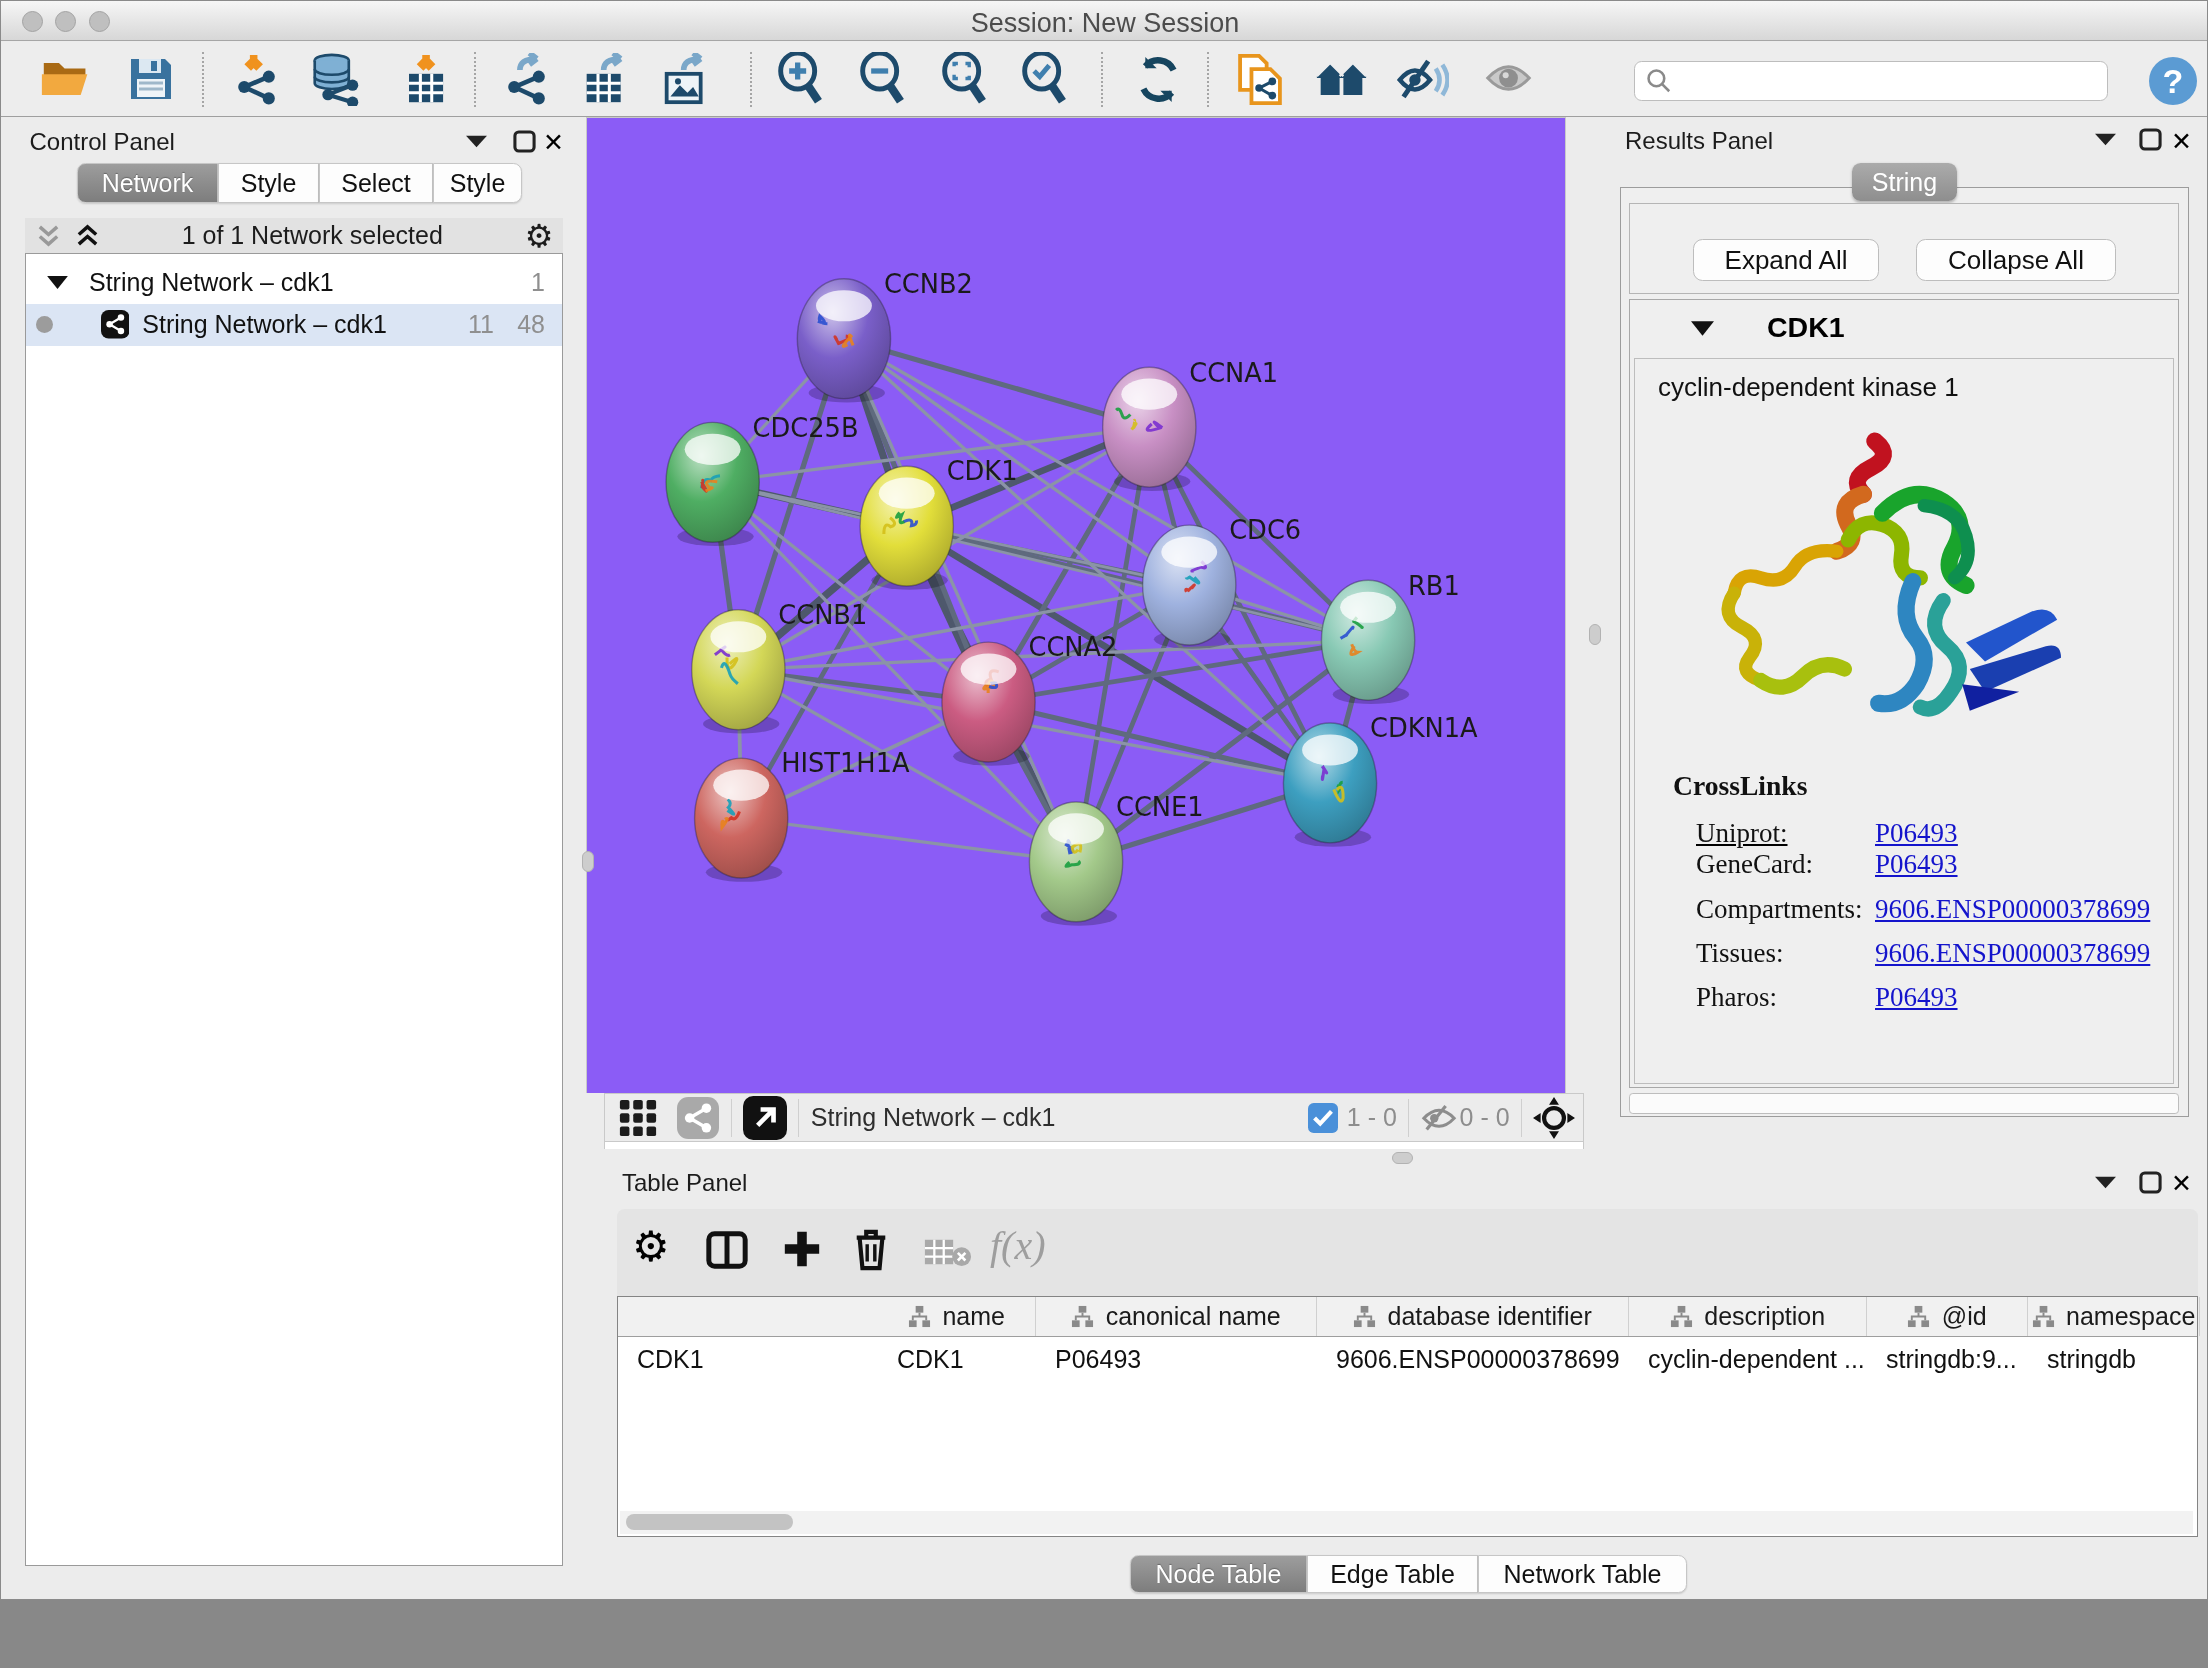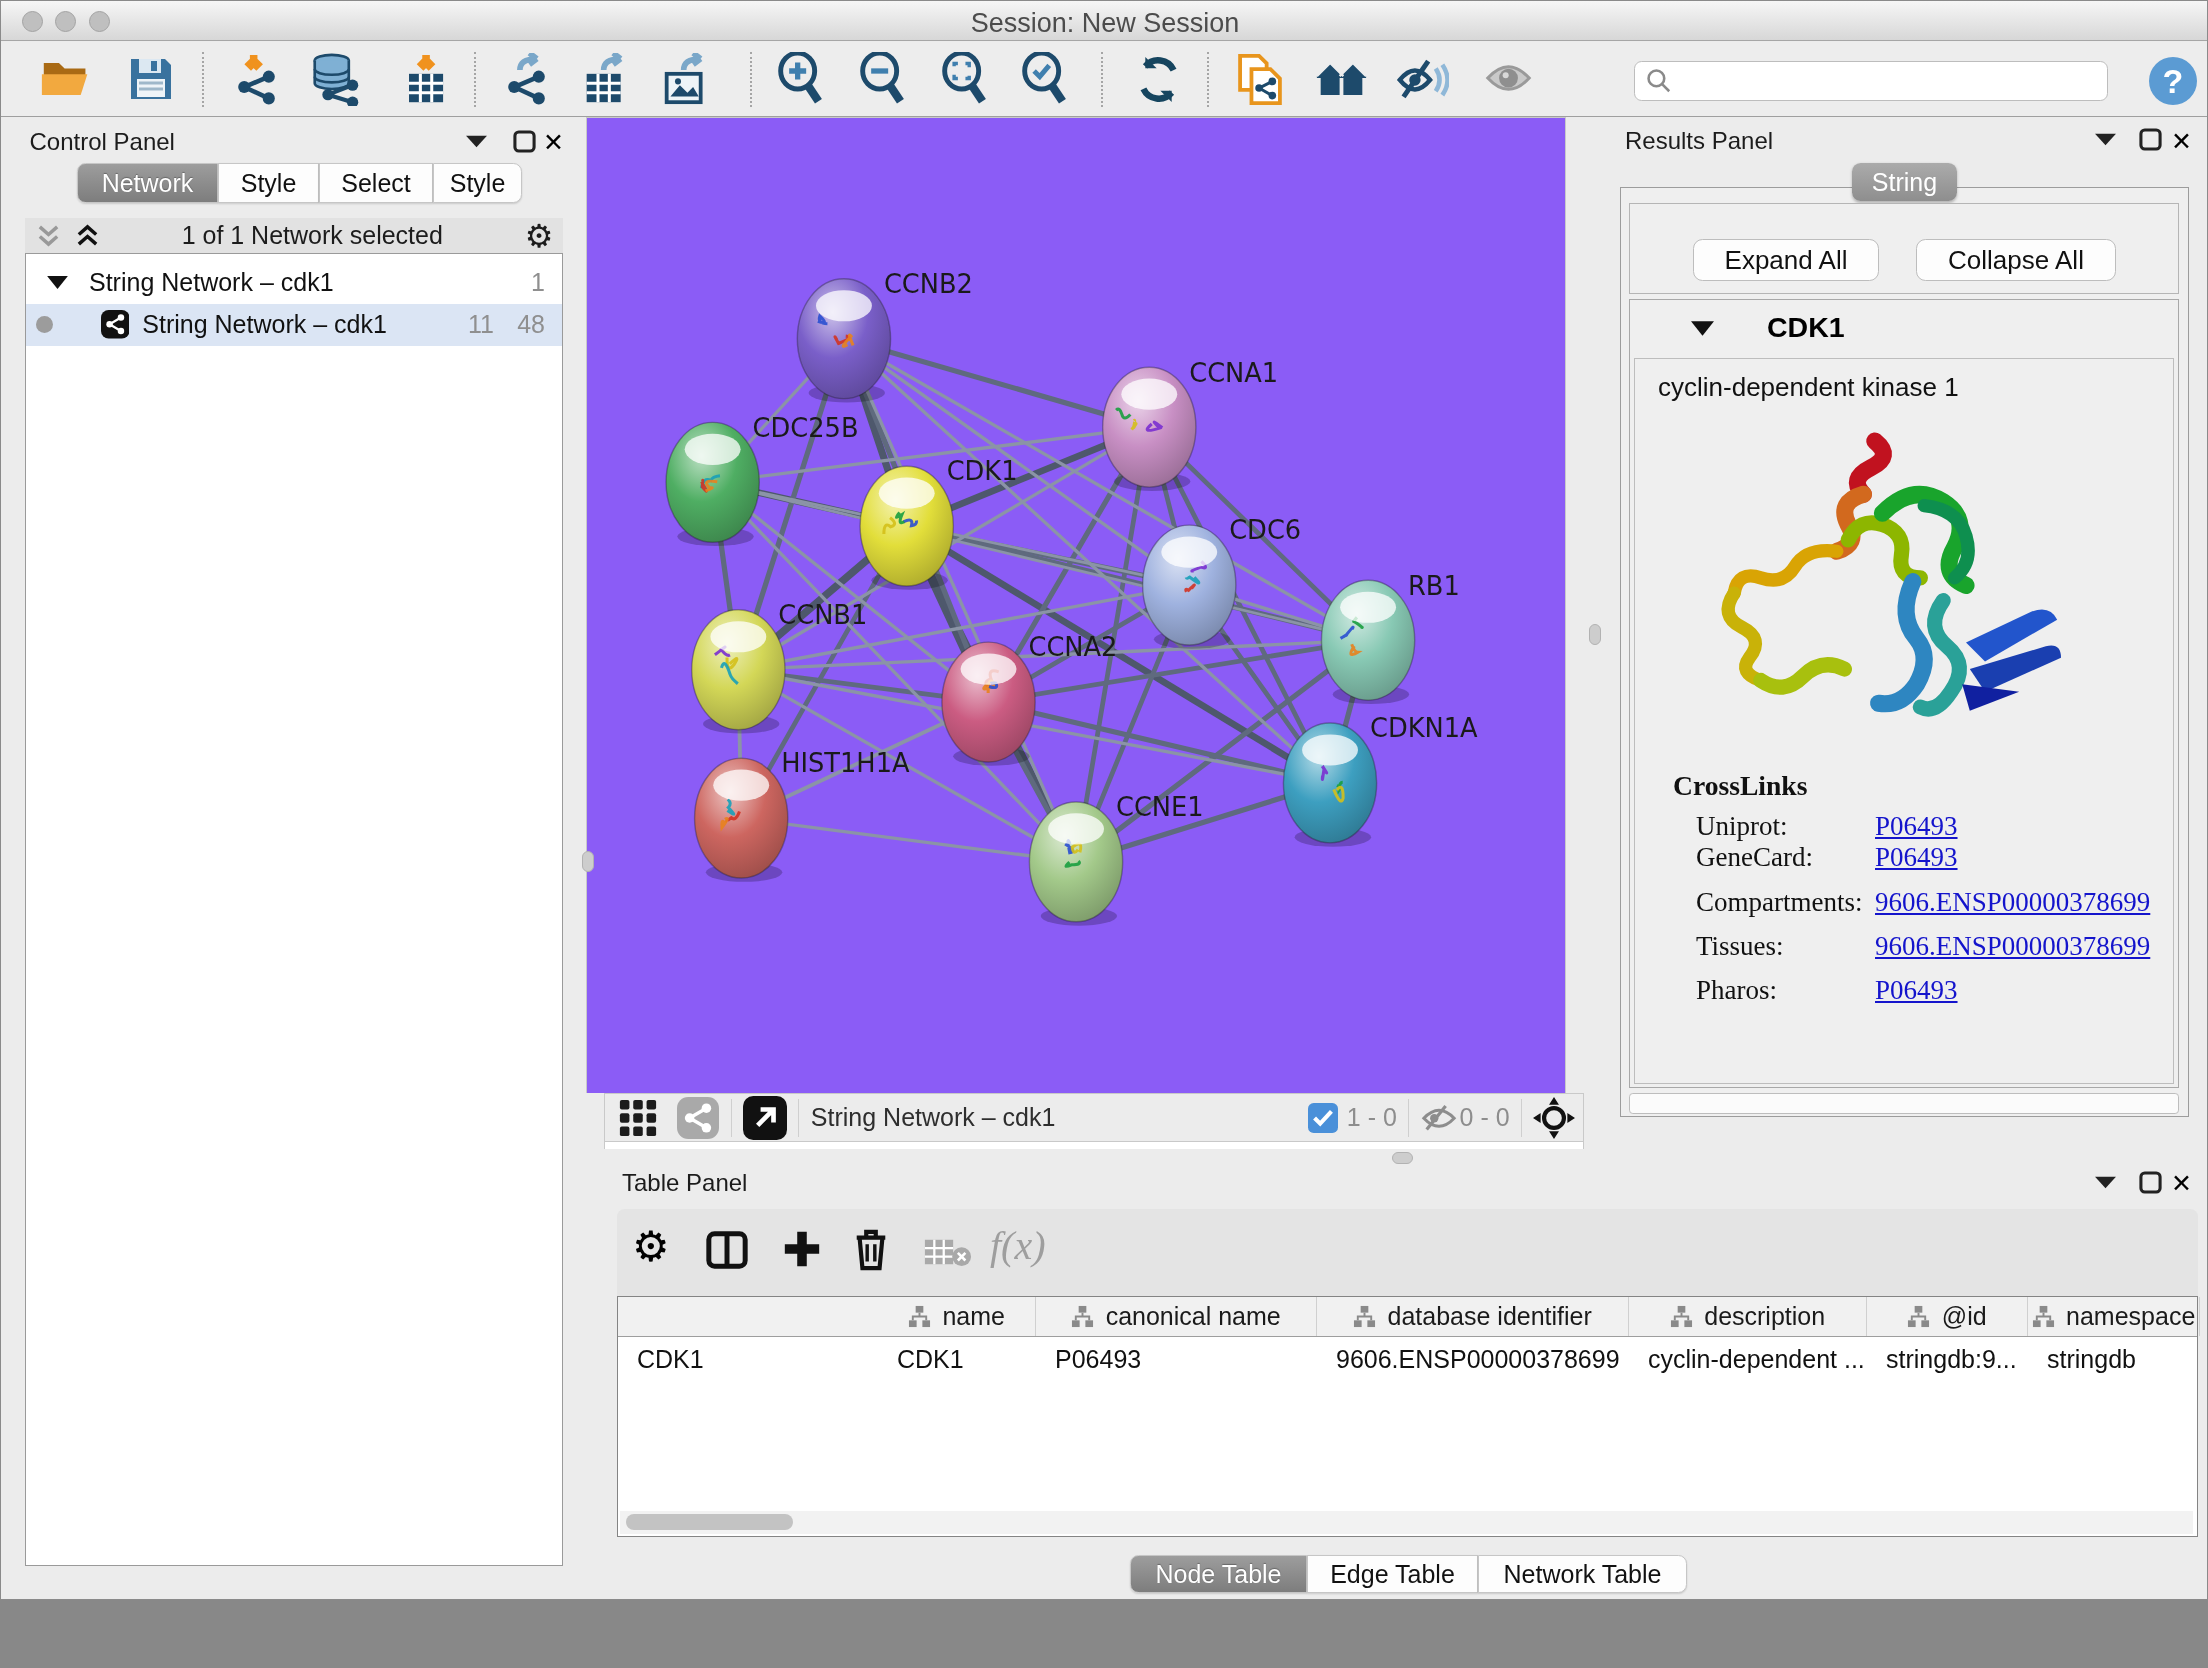--- a/index.html
+++ b/index.html
@@ -633,21 +633,21 @@
         <path d="M128 96 q-10 14 2 24 q12 10 2 24 q-8 12 -16 8" stroke="#2aa198" stroke-width="8"></path>
         <path d="M112 86 q-8 18 2 30 q8 10 0 24 q-8 12 -20 10" stroke="#2e86c1" stroke-width="9"></path>
         <path d="M140 118 l34 -16 q10 -4 14 4 l-38 22z" fill="#2255cc" stroke="none"></path>
         <path d="M142 132 l40 -12 q8 -2 8 6 l-40 18z" fill="#1a3fb0" stroke="none"></path>
         <path d="M138 140 l30 4 -26 10z" fill="#1020a0" stroke="none"></path>
       </g>
     </svg>
 
     <div class="serif" style="margin:19px 0 0 38px;font-size:27.6px;font-weight:bold;color:#111">CrossLinks</div>
     <div id="crosslinks" style="margin:5.7px 0 0 61px">
-        <div style="display: flex; margin-top: 9px;">
+        <div style="display: flex; margin-top: 16px; text-decoration: underline;">
           <span class="serif xl-label" style="width: 179px;">Uniprot:</span>
           <a class="serif xl-link">P06493</a>
         </div>
         <div style="display: flex; margin-top: 0;">
           <span class="serif xl-label" style="width: 179px;">GeneCard:</span>
           <a class="serif xl-link">P06493</a>
         </div>
         <div style="display: flex; margin-top: 13.3px;">
           <span class="serif xl-label" style="width: 179px;">Compartments:</span>
           <a class="serif xl-link">9606.ENSP00000378699</a>

